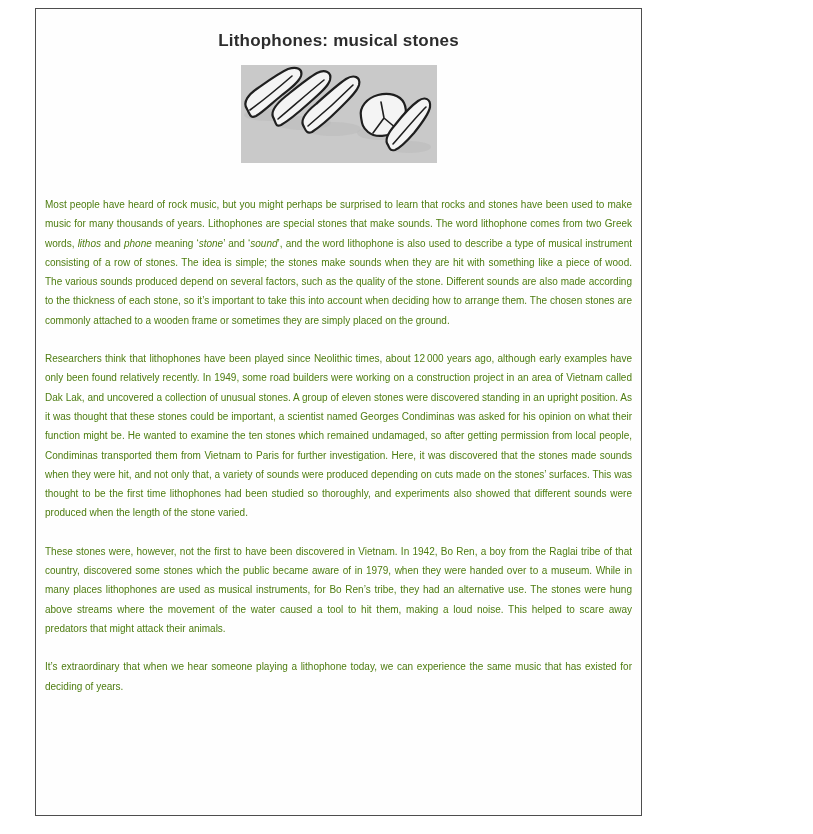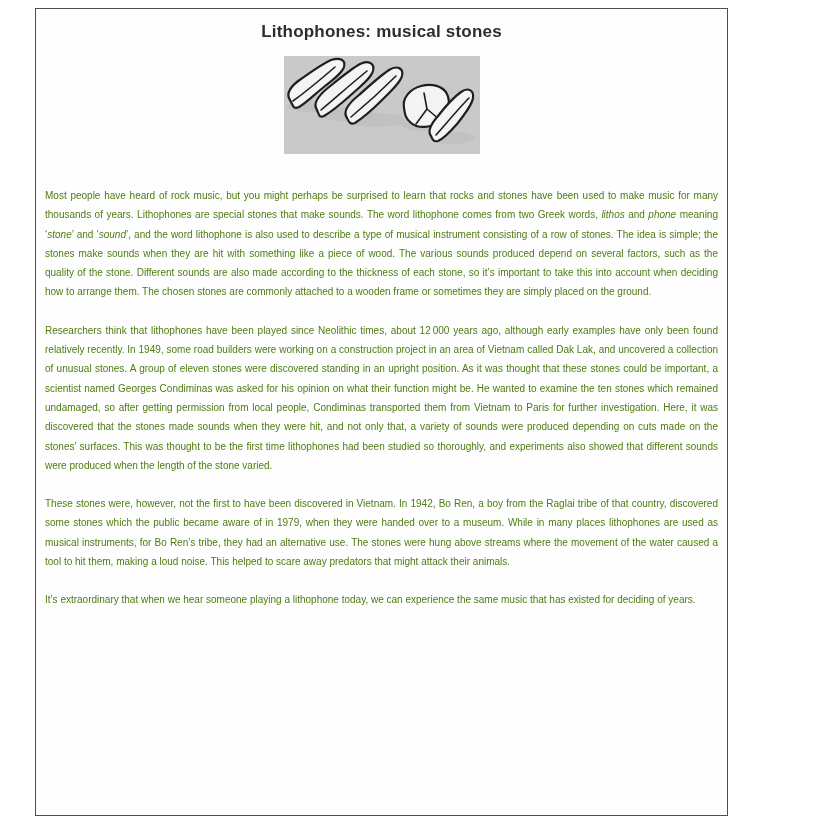--- a/index.html
+++ b/index.html
@@ -6,25 +6,25 @@
   body {
     width: 813px; height: 834px;
     background: #ffffff;
     font-family: "Liberation Sans", sans-serif;
     position: relative;
     overflow: hidden;
   }
   .passage-box {
     position: absolute;
     left: 35px; top: 8px;
-    width: 693px; height: 808px;
+    width: 607px; height: 808px;
     box-sizing: border-box;
     border: 1px solid #4e4e4e;
     background: #fefefe;
-    padding: 8px 9px 10px 9px;
+    padding: 17px 9px 10px 9px;
     overflow: hidden;
   }
   .title {
     margin: 5px 0 0 0;
     text-align: center;
     font-size: 17px;
     font-weight: bold;
     color: #2d2d2d;
     letter-spacing: 0.2px;
   }

